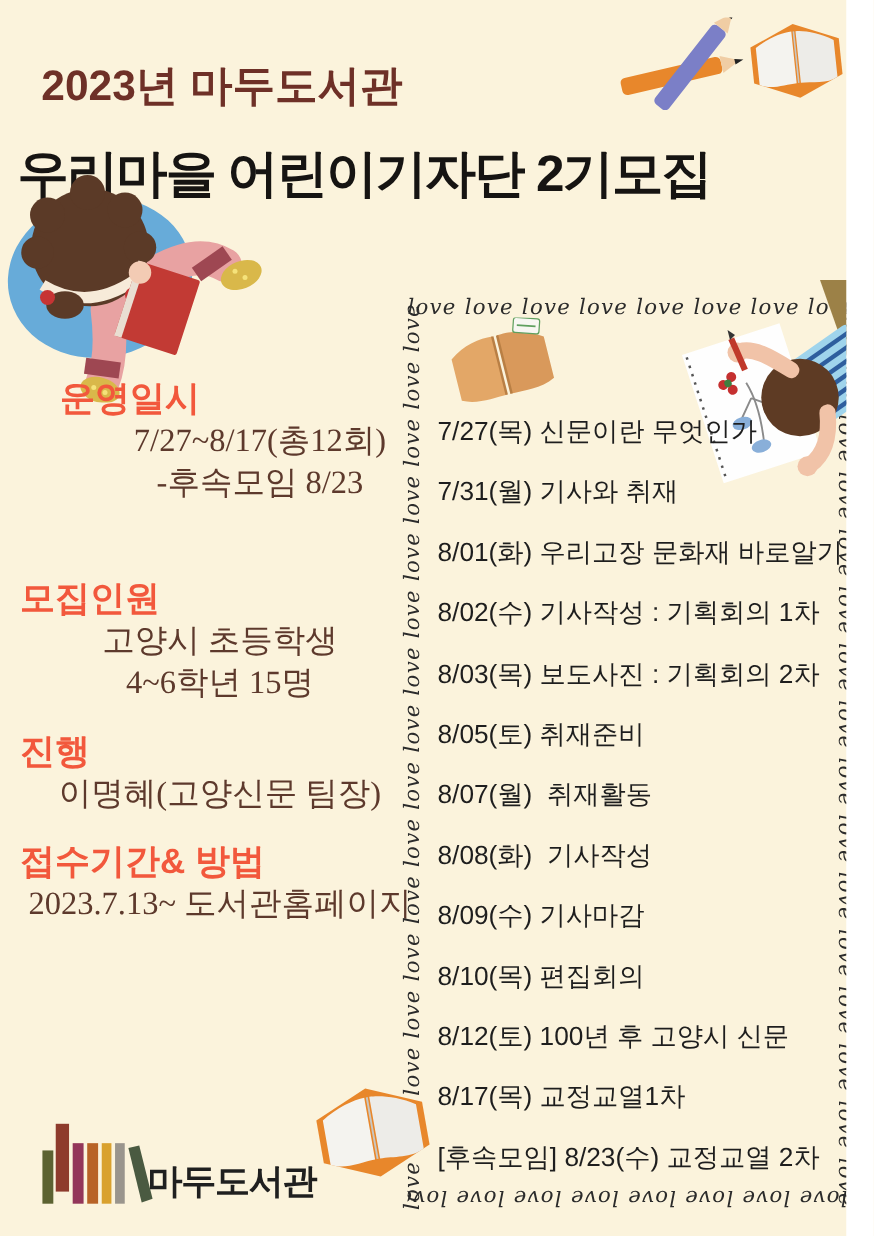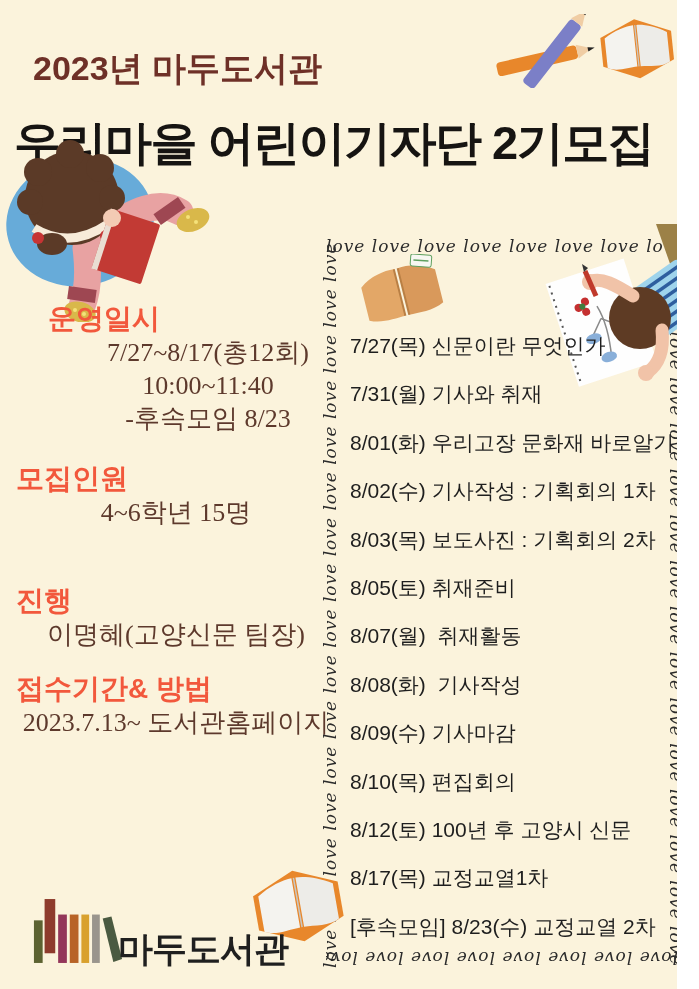--- a/index.html
+++ b/index.html
@@ -1,37 +1,37 @@
 <!DOCTYPE html>
 <html><head>
 <meta charset="utf-8">
 <style>
   html,body{margin:0;padding:0;}
   .poster{position:relative;width:677px;height:989px;background:#FBF3DC;overflow:hidden;
           font-family:"Liberation Sans",sans-serif;}
   .abs{position:absolute;}
 
   .subtitle{left:33px;top:46px;font-size:34px;font-weight:bold;color:#6E3027;letter-spacing:0px;}
-  .title{left:14px;top:112px;font-size:47px;font-weight:800;color:#161412;letter-spacing:-1.5px;}
+  .title{left:14px;top:112px;font-size:41px;font-weight:800;color:#161412;letter-spacing:-1.5px;}
 
   .info-section{left:16px;width:320px;}
   .info-heading{font-size:28px;font-weight:bold;color:#F2583C;line-height:34px;}
   .info-line{font-family:"Liberation Serif",serif;font-size:26px;color:#5D392C;line-height:33px;white-space:pre;text-align:center;}
 
   .sched-rows{left:350px;top:322px;width:330px;}
   .sched-row{font-size:21px;color:#1E1E1E;line-height:48.4px;height:48.4px;white-space:pre;}
 
   .script{font-family:"DejaVu Serif",serif;font-style:italic;font-size:17px;color:#2B2B2B;
           overflow:hidden;white-space:nowrap;letter-spacing:1px;}
   .b-top{left:326px;top:236px;width:352px;height:24px;}
   .b-bottom{left:326px;top:944px;width:352px;height:24px;transform:rotate(180deg);}
   .b-left{left:320px;top:240px;width:22px;height:728px;writing-mode:vertical-rl;transform:rotate(180deg);}
   .b-right{left:664px;top:240px;width:22px;height:728px;writing-mode:vertical-rl;}
 
-  .logo-text{left:118px;top:926px;font-size:35px;font-weight:bold;color:#1F1F1F;letter-spacing:-1px;}
+  .logo-text{left:118px;top:926px;font-size:28px;font-weight:bold;color:#1F1F1F;letter-spacing:-1px;}
 </style>
 </head>
 <body>
 
 <div class="poster">
 
   <div class="abs subtitle">2023년 마두도서관</div>
   <div class="abs title">우리마을 어린이기자단 2기모집</div>
 
   <svg class="abs" style="left:490px;top:14px;" width="124" height="74" viewBox="0 0 124 74">
@@ -79,25 +79,25 @@
     <g transform="rotate(18 126 106)">
       <rect x="100" y="75" width="52" height="63" rx="2" fill="#C23A34"></rect>
       <rect x="100" y="75" width="6" height="63" fill="#E9DED2"></rect>
     </g>
     <circle cx="112" cy="78" r="9" fill="#F3CBB4"></circle>
   </svg>
 
   <div class="abs info-section" style="top:302px;margin-left:32px;">
     <div class="info-heading">운영일시</div>
     <div class="info-line">7/27~8/17(총12회)</div>
-    <div class="info-line">10:00~11:40</div>
     <div class="info-line">-후속모임 8/23</div>
   </div>
   <div class="abs info-section" style="top:462px;">
     <div class="info-heading">모집인원</div>
+    <div class="info-line">고양시 초등학생</div>
     <div class="info-line">4~6학년 15명</div>
   </div>
   <div class="abs info-section" style="top:584px;">
     <div class="info-heading">진행</div>
     <div class="info-line">이명혜(고양신문 팀장)</div>
   </div>
   <div class="abs info-section" style="top:672px;">
     <div class="info-heading">접수기간&amp; 방법</div>
     <div class="info-line">2023.7.13~ 도서관홈페이지</div>
   </div>

